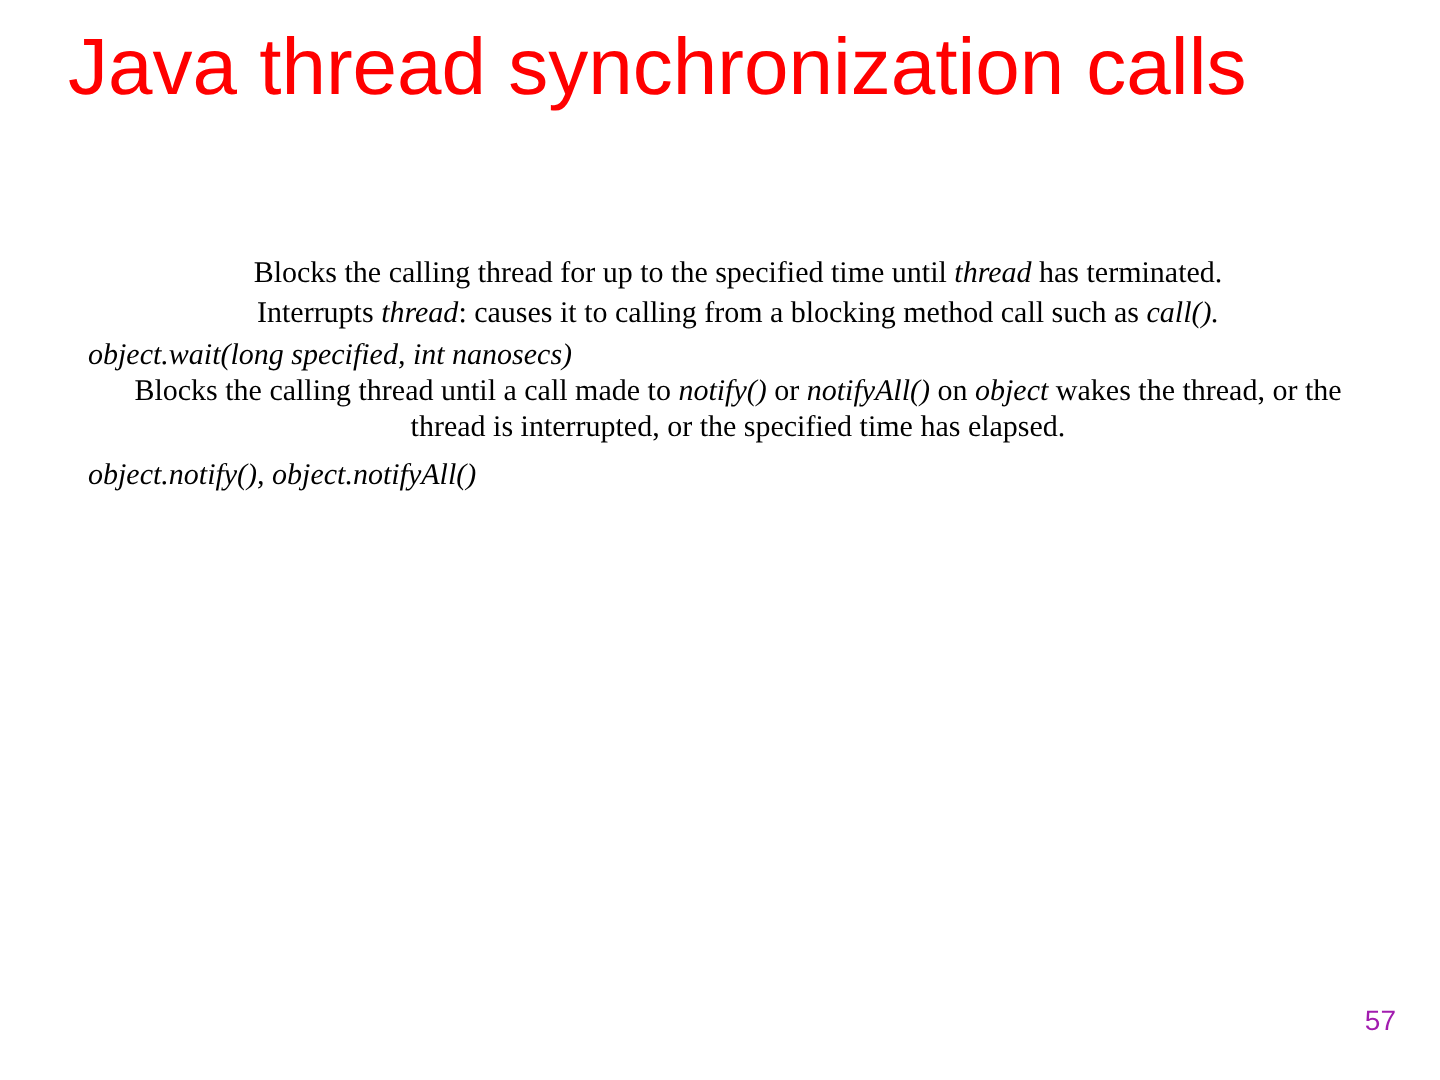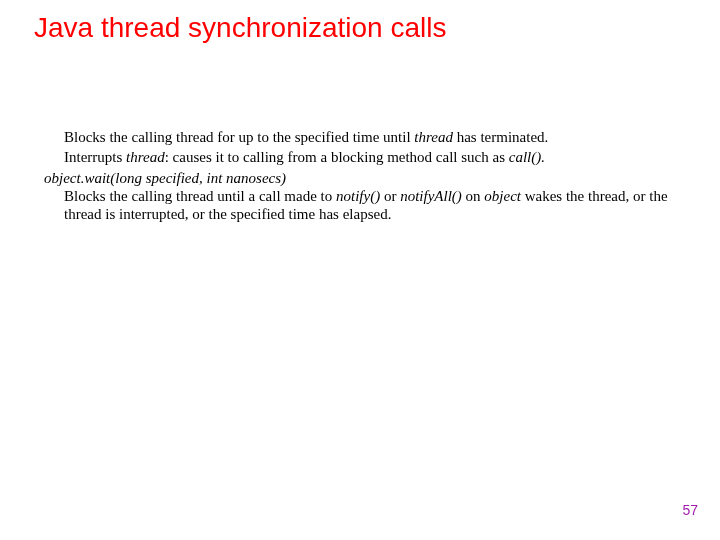--- a/index.html
+++ b/index.html
@@ -15,21 +15,21 @@
   }
   .slide {
     width: 720px;
     height: 540px;
     position: relative;
     box-sizing: border-box;
   }
   .title {
     font-family: Verdana, Geneva, sans-serif;
     color: #ff0000;
-    font-size: 28px;
+    font-size: 40px;
     font-weight: 400;
     position: absolute;
     top: 12px;
     left: 34px;
     right: 20px;
     letter-spacing: 0px;
   }
   .body {
     position: absolute;
     top: 128px;
@@ -39,20 +39,21 @@
     line-height: 1.22;
   }
   .entry {
     margin-bottom: 2px;
   }
   .sig {
     font-style: italic;
   }
   .desc {
     margin-left: 20px;
+    text-align: center;
   }
   .i { font-style: italic; }
   .pagenum {
     position: absolute;
     right: 22px;
     bottom: 22px;
     font-family: Arial, Helvetica, sans-serif;
     font-size: 14px;
     color: #a21caf;
   }
@@ -79,19 +80,20 @@
     </div>
 
     <div class="entry">
       <div class="sig">object.wait(long specified, int nanosecs)</div>
       <div class="desc">
         <span>Blocks the calling thread until a call made to </span><span class="i">notify()</span><span> or </span><span class="i">notifyAll()</span><span> on </span><span class="i">object</span><span> wakes the thread, or the thread is interrupted, or the specified time has elapsed.</span>
       </div>
     </div>
 
     <div class="entry" style="margin-top:6px;">
+      <div class="sig">object.notify(), object.notifyAll()</div>
     </div>
 
   </div>
 
   <div class="pagenum">57</div>
 
 </div>
 
 </body></html>

